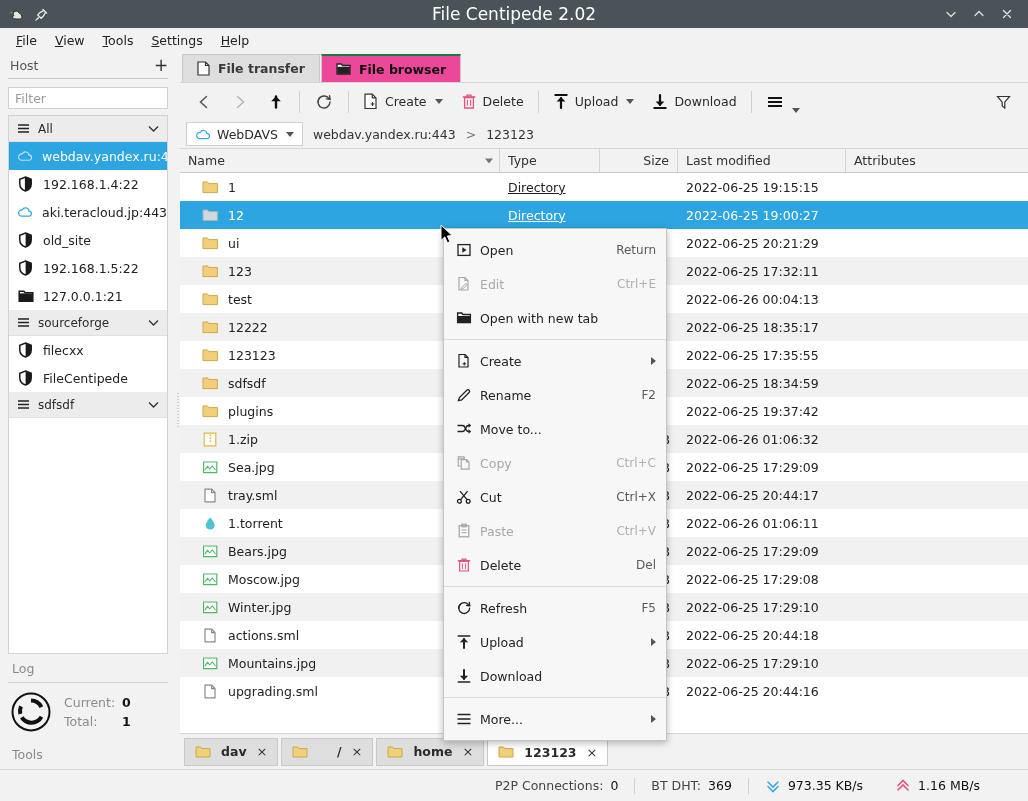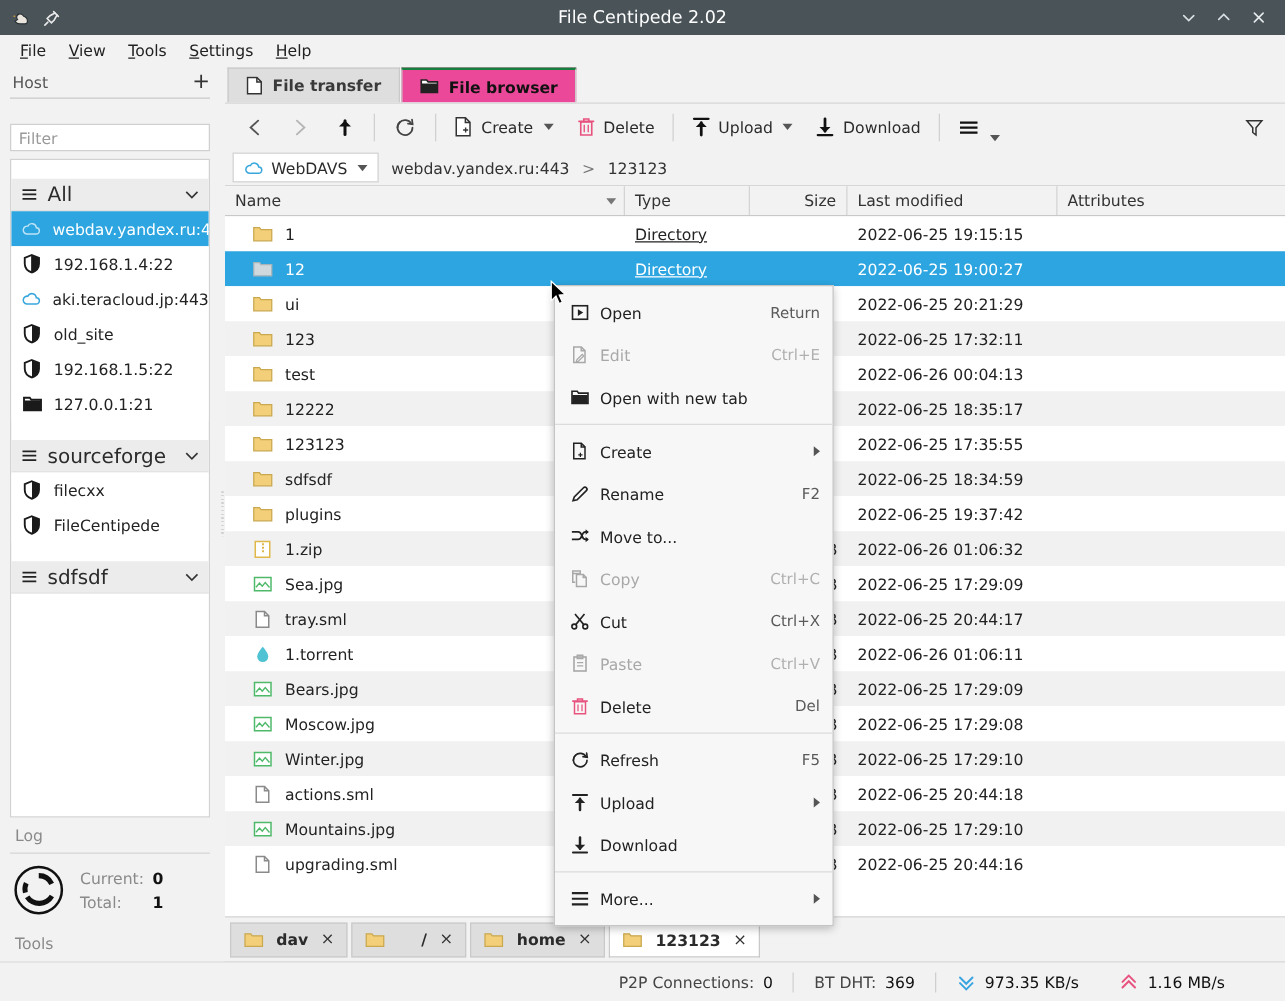--- a/index.html
+++ b/index.html
@@ -15,48 +15,48 @@
 
   
   .titlebar {
     height: 28px; background: #495358; color: #ffffff;
     display: flex; align-items: center; flex: 0 0 28px; position: relative;
   }
   .tb-left { display:flex; align-items:center; gap:6px; padding-left:8px; width:120px; }
   .tb-icon { width:18px; height:18px; display:flex; align-items:center; justify-content:center; font-size:14px; line-height:1; }
   .tb-title {
     position:absolute; left:0; right:0; text-align:center;
-    font-size:14px; color:#ffffff; pointer-events:none;
+    font-size:17px; color:#ffffff; pointer-events:none;
   }
   .tb-right { margin-left:auto; display:flex; align-items:center; gap:2px; padding-right:8px; z-index:2;}
   .winbtn { width:26px; height:24px; display:flex; align-items:center; justify-content:center; color:#dfe3e5; }
   .winbtn svg { display:block; }
 
   
   .menubar { height:24px; flex:0 0 24px; display:flex; align-items:center; padding-left:8px; background:#f2f2f2; gap:2px;}
   .menu-item { padding:2px 8px; font-size:12.5px; color:#222; }
   .menu-item u { text-decoration: underline; }
 
   
   .body { flex:1 1 auto; display:flex; min-height:0; background:#f2f2f2; }
 
   
   .sidebar { width:176px; flex:0 0 176px; display:flex; flex-direction:column; background:#f2f2f2; position:relative;}
   .sb-hostrow { height:26px; display:flex; align-items:center; padding:0 6px 0 10px; }
   .sb-hostlabel { font-size:12.5px; color:#555; flex:1; }
   .sb-plus { font-size:17px; color:#333; width:18px; text-align:center; line-height:1; }
   .sb-hostline { height:1px; background:#c9c9c9; margin:0 8px 0 8px; }
   .sb-filter {
-    margin:20px 8px 6px 8px; height:22px; background:#fff; border:1px solid #d0d0d0;
+    margin:8px 8px 6px 8px; height:22px; background:#fff; border:1px solid #d0d0d0;
     display:flex; align-items:center; padding:0 6px; font-size:12.5px; color:#9a9a9a;
   }
   .sb-list { margin:0 8px; border:1px solid #d2d2d2; background:#fff; flex:1 1 auto; min-height:0; overflow:hidden; display:flex; flex-direction:column;}
   .grp {
     height:26px; display:flex; align-items:center; gap:8px; padding:0 8px;
-    background:#ececec; border-bottom:1px solid #e0e0e0; font-size:16px;margin-top:15px;
+    background:#ececec; border-bottom:1px solid #e0e0e0; font-size:12px;
   }
   .grp .ham { font-size:13px; line-height:1; color:#222; }
   .grp .gname { flex:1; }
   .grp .chev { color:#333; font-size:10px; }
   .host {
     height:28px; display:flex; align-items:center; gap:9px; padding:0 8px; font-size:12.5px; color:#222;
     background:#fff;
   }
   .host.sel { background:#2ca5e0; color:#ffffff; }
   .host .hi { width:17px; height:17px; display:flex; align-items:center; justify-content:center;}

